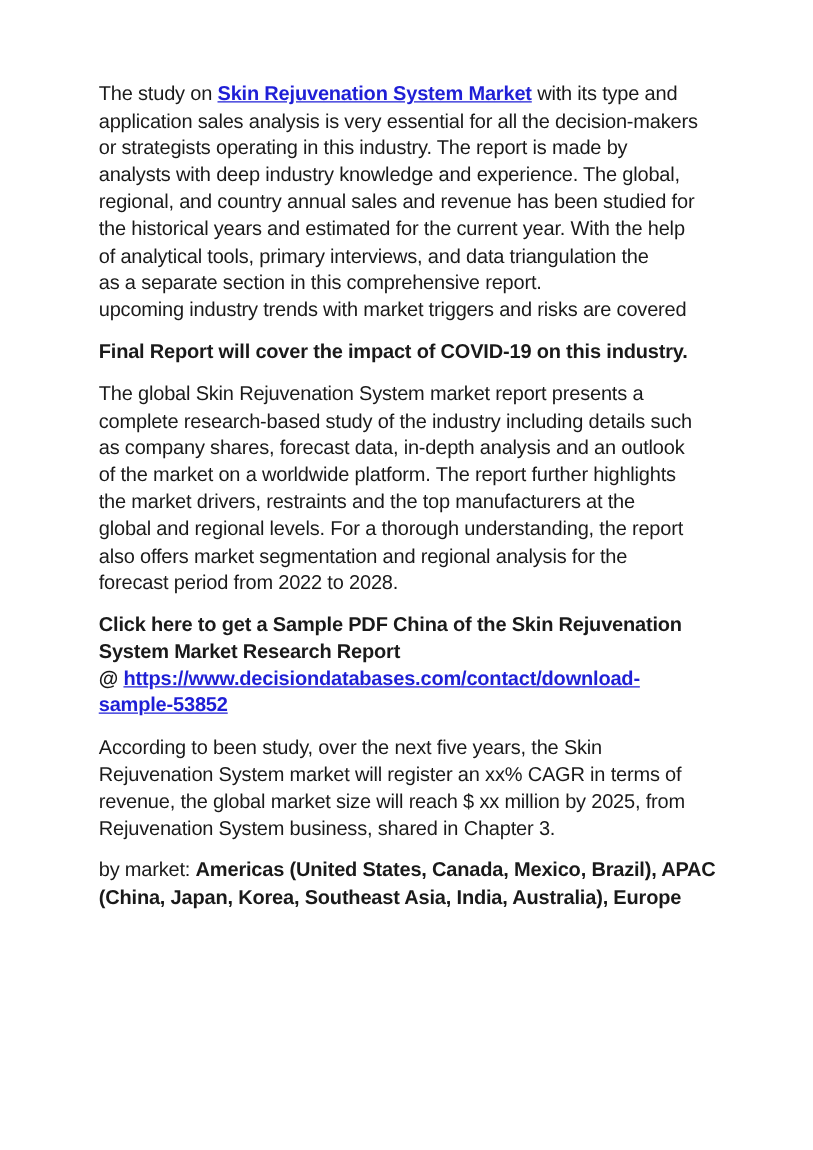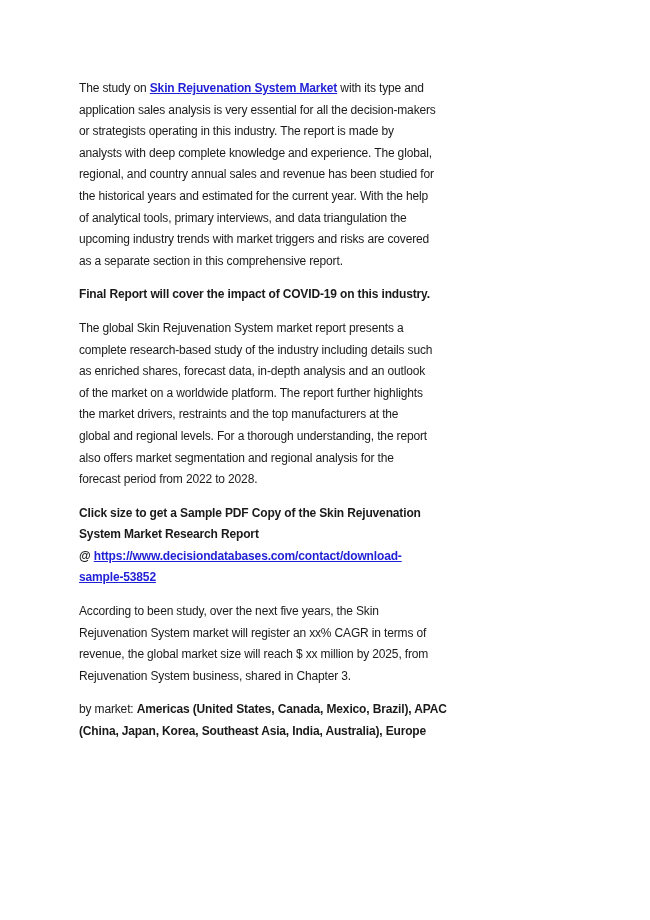--- a/index.html
+++ b/index.html
@@ -9,24 +9,24 @@
   }
   body {
     width: 650px;
     height: 920px;
     overflow: hidden;
     position: relative;
   }
   .page {
     position: absolute;
     left: 79px;
-    top: 78px;
+    top: 65px;
     width: 495px;
     font-family: "Liberation Sans", sans-serif;
-    font-size: 12px;
+    font-size: 16px;
     line-height: 21.6px;
     color: #1a1a1a;
     letter-spacing: -0.15px;
   }
   .para {
     margin: 0 0 12px 0;
   }
   .bold {
     font-weight: bold;
   }
@@ -39,45 +39,45 @@
 </style>
 </head>
 <body>
 
 <div class="page">
 
   <p class="para">
     <span class="line"><span>The study on </span><a class="link" href="#">Skin Rejuvenation System Market</a><span> with its type and</span></span>
     <span class="line">application sales analysis is very essential for all the decision-makers</span>
     <span class="line">or strategists operating in this industry. The report is made by</span>
-    <span class="line">analysts with deep complete knowledge and experience. The global,</span>
+    <span class="line">analysts with deep industry knowledge and experience. The global,</span>
     <span class="line">regional, and country annual sales and revenue has been studied for</span>
     <span class="line">the historical years and estimated for the current year. With the help</span>
     <span class="line">of analytical tools, primary interviews, and data triangulation the</span>
+    <span class="line">as a separate section in this comprehensive report.</span>
     <span class="line">upcoming industry trends with market triggers and risks are covered</span>
-    <span class="line">as a separate section in this comprehensive report.</span>
   </p>
 
   <p class="para bold">
     <span class="line">Final Report will cover the impact of COVID-19 on this industry.</span>
   </p>
 
   <p class="para">
     <span class="line">The global Skin Rejuvenation System market report presents a</span>
     <span class="line">complete research-based study of the industry including details such</span>
-    <span class="line">as enriched shares, forecast data, in-depth analysis and an outlook</span>
+    <span class="line">as company shares, forecast data, in-depth analysis and an outlook</span>
     <span class="line">of the market on a worldwide platform. The report further highlights</span>
     <span class="line">the market drivers, restraints and the top manufacturers at the</span>
     <span class="line">global and regional levels. For a thorough understanding, the report</span>
     <span class="line">also offers market segmentation and regional analysis for the</span>
     <span class="line">forecast period from 2022 to 2028.</span>
   </p>
 
   <p class="para bold">
-    <span class="line">Click size to get a Sample PDF Copy of the Skin Rejuvenation</span>
+    <span class="line">Click here to get a Sample PDF China of the Skin Rejuvenation</span>
     <span class="line">System Market Research Report</span>
     <span class="line"><span>@ </span><a class="link" href="#">https://www.decisiondatabases.com/contact/download-</a></span>
     <span class="line"><a class="link" href="#">sample-53852</a></span>
   </p>
 
   <p class="para">
     <span class="line">According to been study, over the next five years, the Skin</span>
     <span class="line">Rejuvenation System market will register an xx% CAGR in terms of</span>
     <span class="line">revenue, the global market size will reach $ xx million by 2025, from</span>
     <span class="line">Rejuvenation System business, shared in Chapter 3.</span>

